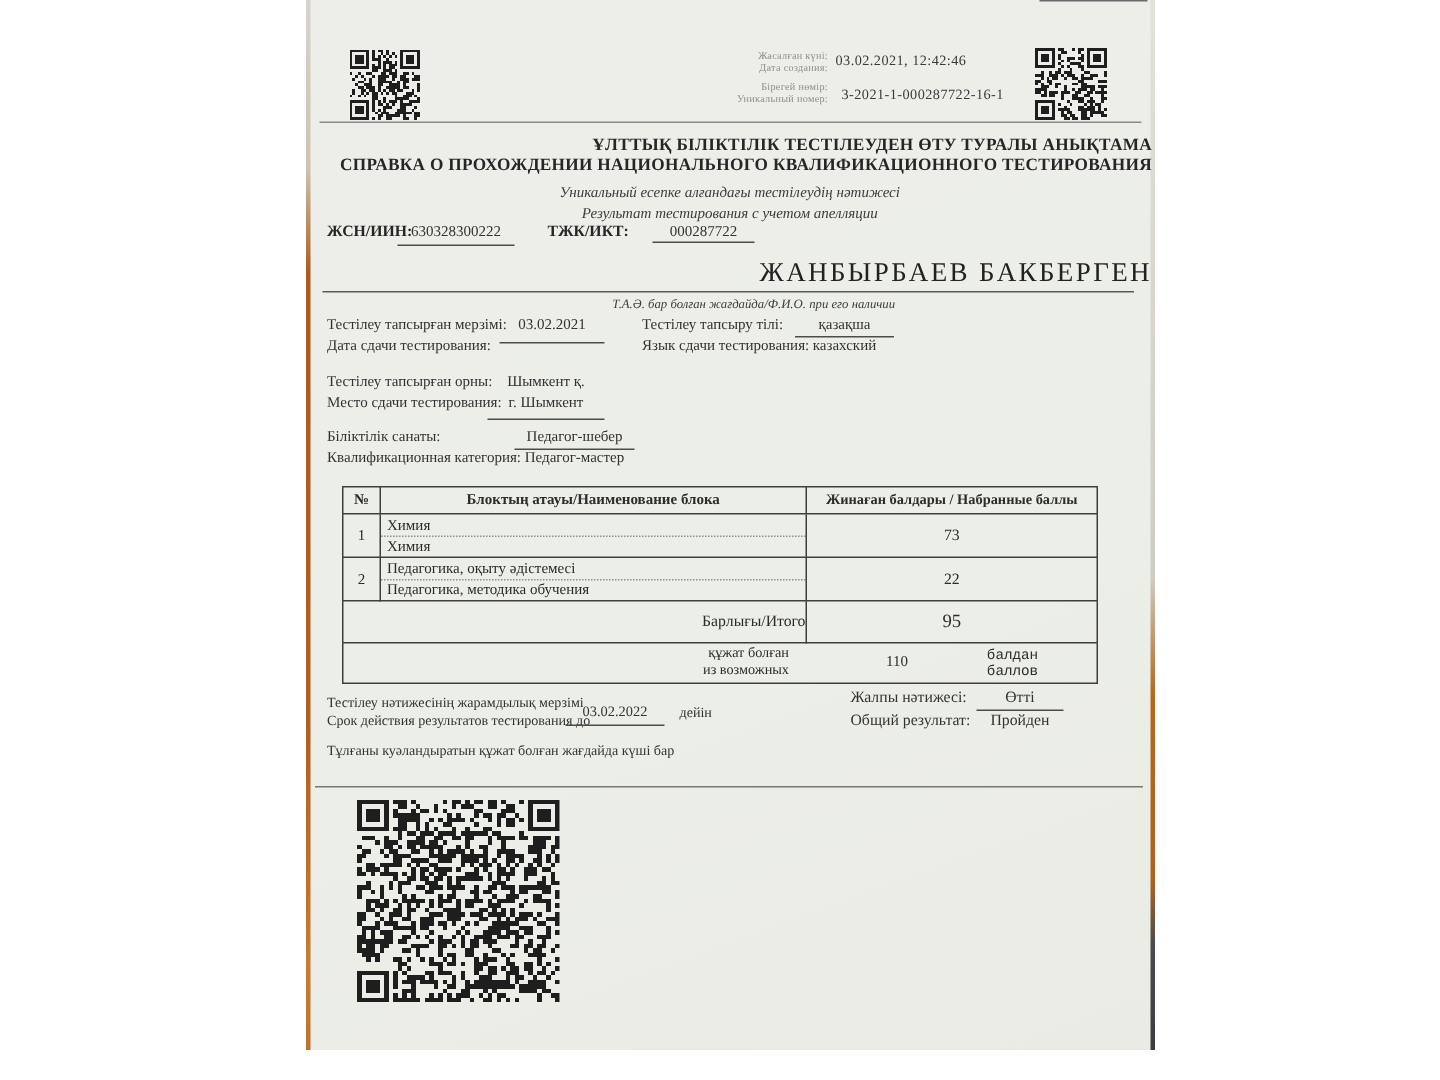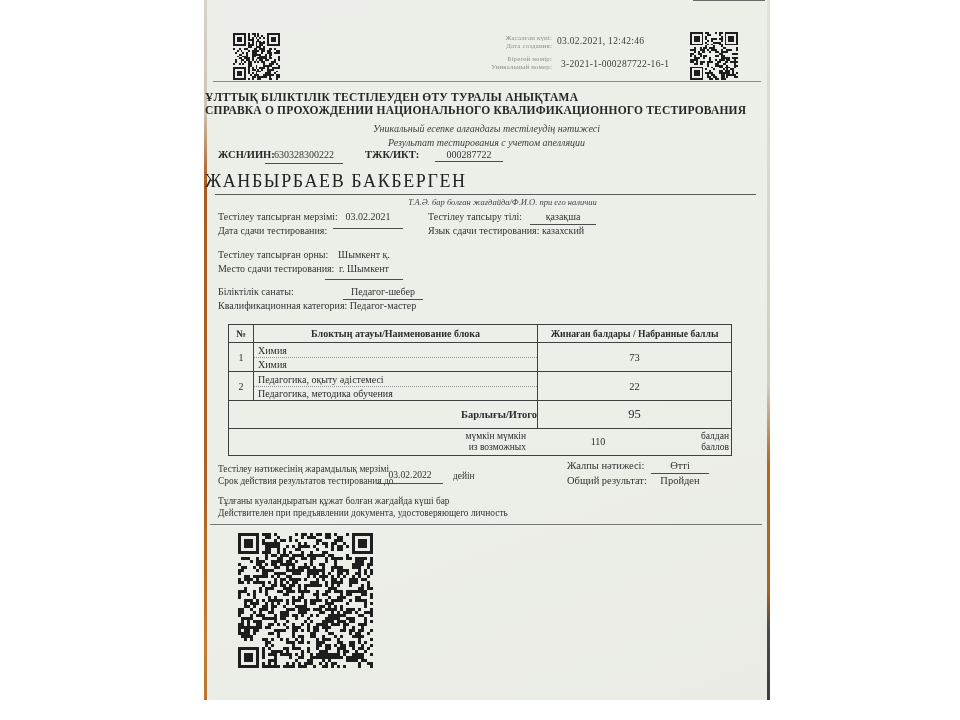--- a/index.html
+++ b/index.html
@@ -20,57 +20,57 @@
   .topline-frag{position:absolute;left:488px;top:0;width:72px;height:1px;background:#6a6a6a;}
   .hr{position:absolute;height:1px;background:#8a8a8a;}
   
   .qr{position:absolute;}
   .qr svg{display:block;}
   
   .meta-labels{position:absolute;width:102px;text-align:right;
     font-size:6.8px;line-height:7.8px;color:#8d8d8d;letter-spacing:.2px;}
   .meta-value{position:absolute;font-size:9.5px;color:#3a3a3a;letter-spacing:.3px;white-space:nowrap;}
   
-  .title{position:absolute;left:0;right:0;top:91px;text-align:left;
+  .title{position:absolute;left:0;right:0;top:91px;text-align:right;
     font-weight:bold;font-size:11.5px;line-height:12.8px;color:#262626;letter-spacing:.2px;}
   .subtitle{position:absolute;left:0;right:0;top:122px;text-align:center;
     font-style:italic;font-size:10px;line-height:13.5px;color:#3c3c3c;}
   .blabel{position:absolute;font-weight:bold;font-size:10.5px;color:#262626;white-space:nowrap;}
   .uv{position:absolute;text-align:center;font-size:10px;color:#333;
     border-bottom:1px solid #4c4c4c;white-space:nowrap;}
   .pv{position:absolute;text-align:center;font-size:10px;color:#333;white-space:nowrap;}
-  .name{position:absolute;left:0;right:0;top:171px;text-align:left;
+  .name{position:absolute;left:0;right:0;top:171px;text-align:right;
     font-size:18px;letter-spacing:1.6px;color:#222;}
   .name-rule{position:absolute;left:10px;right:12px;top:194px;height:1px;background:#5a5a5a;}
   .name-caption{position:absolute;left:0;right:0;top:197px;text-align:center;
     font-style:italic;font-size:8.5px;color:#3c3c3c;padding-left:32px;}
   .flabel{position:absolute;font-size:10px;color:#333;white-space:nowrap;}
   .small{font-size:9.4px;}
   
   table.score{position:absolute;left:23px;top:324px;width:504px;
     border-collapse:collapse;table-layout:fixed;font-size:10px;color:#2c2c2c;}
   table.score td{border:1px solid #3f3f3f;padding:0;vertical-align:middle;}
   table.score .th td{font-weight:bold;text-align:center;height:17px;font-size:10px;}
   table.score .th td.c3{font-size:9.6px;}
   td.numc{text-align:center;}
   td.blockc{vertical-align:top;}
   .sub{height:13px;line-height:13.5px;padding-left:4px;white-space:nowrap;overflow:hidden;}
   .sub-kk{border-bottom:1px dotted #8f8f8f;}
   td.scorec{text-align:center;font-size:10.5px;}
   tr.rowh td{height:28px;}
   tr.total td{height:27px;}
-  td.total-label{font-weight:bold;text-align:right;padding-right:4px;font-size:10.5px;}
+  td.total-label{font-weight:normal;text-align:right;padding-right:4px;font-size:10.5px;}
   td.total-score{text-align:center;font-weight:normal;font-size:12.5px;}
   td.poss-cell{height:26px;}
   .poss-wrap{position:relative;height:26px;}
   .poss-text{position:absolute;left:190px;top:2px;width:107px;text-align:right;
     font-size:9.5px;line-height:11px;}
   .poss-num{position:absolute;left:345px;top:7px;width:48px;text-align:center;font-size:10px;}
-  .poss-pts{position:absolute;left:430px;top:2px;width:70px;text-align:right;
-    font-size:9.5px;line-height:11px;}
+  .poss-pts{position:absolute;left:411px;top:2px;width:70px;text-align:center;
+    font-size:9.5px;line-height:11px;font-family:Liberation Mono, monospace;}
 </style>
 </head>
 <body>
 
 <div class="doc">
   <div class="edge-l"></div>
   <div class="edge-r"></div>
   <div class="topline-frag"></div>
 
   <div class="qr" style="left:28px;top:33px;width:47px;height:47px">
@@ -606,21 +606,21 @@
       <td class="scorec">22</td>
     </tr>
     <tr class="total">
       <td class="total-label" colspan="2">Барлығы/Итого</td>
       <td class="total-score">95</td>
     </tr>
     <tr>
       <td class="poss-cell" colspan="3">
         <div class="poss-wrap">
           <div class="poss-text">
-            <div>мүмкін мүмкін</div>
+            <div>құжат болған</div>
             <div>из возможных</div>
           </div>
           <div class="poss-num">110</div>
           <div class="poss-pts">
             <div>балдан</div>
             <div>баллов</div>
           </div>
         </div>
       </td>
     </tr>
@@ -631,21 +631,20 @@
   <div class="flabel small" style="left:13px;top:476px">Срок действия результатов тестирования до</div>
   <div class="uv" style="left:172px;top:469px;width:66px;padding-bottom:3px;font-size:9.6px">03.02.2022</div>
   <div class="flabel small" style="left:248px;top:471px">дейін</div>
 
   <div class="flabel" style="left:362px;top:460px;font-size:10.5px">Жалпы нәтижесі:</div>
   <div class="uv" style="left:446px;top:460px;width:58px;padding-bottom:2px;font-size:10.5px">Өтті</div>
   <div class="flabel" style="left:362px;top:475px;font-size:10.5px">Общий результат:</div>
   <div class="pv" style="left:446px;top:475px;width:58px;font-size:10.5px">Пройден</div>
 
   <div class="flabel small" style="left:13px;top:496px">Тұлғаны куәландыратын құжат болған жағдайда күші бар</div>
-  <div class="flabel small" style="left:13px;top:508px">Действителен при предъявлении документа, удостоверяющего личность</div>
 
   <div class="hr" style="left:5px;top:524px;width:552px;background:#777"></div>
 
   <div class="qr" style="left:33px;top:533px;width:135px;height:135px">
       <svg viewBox="0 0 45 45" width="100%" height="100%" preserveAspectRatio="none" shape-rendering="crispEdges" fill="#1e1e1e">
         <rect x="8" y="0" width="1" height="1"></rect>
         <rect x="9" y="0" width="1" height="1"></rect>
         <rect x="10" y="0" width="1" height="1"></rect>
         <rect x="12" y="0" width="1" height="1"></rect>
         <rect x="19" y="0" width="1" height="1"></rect>

